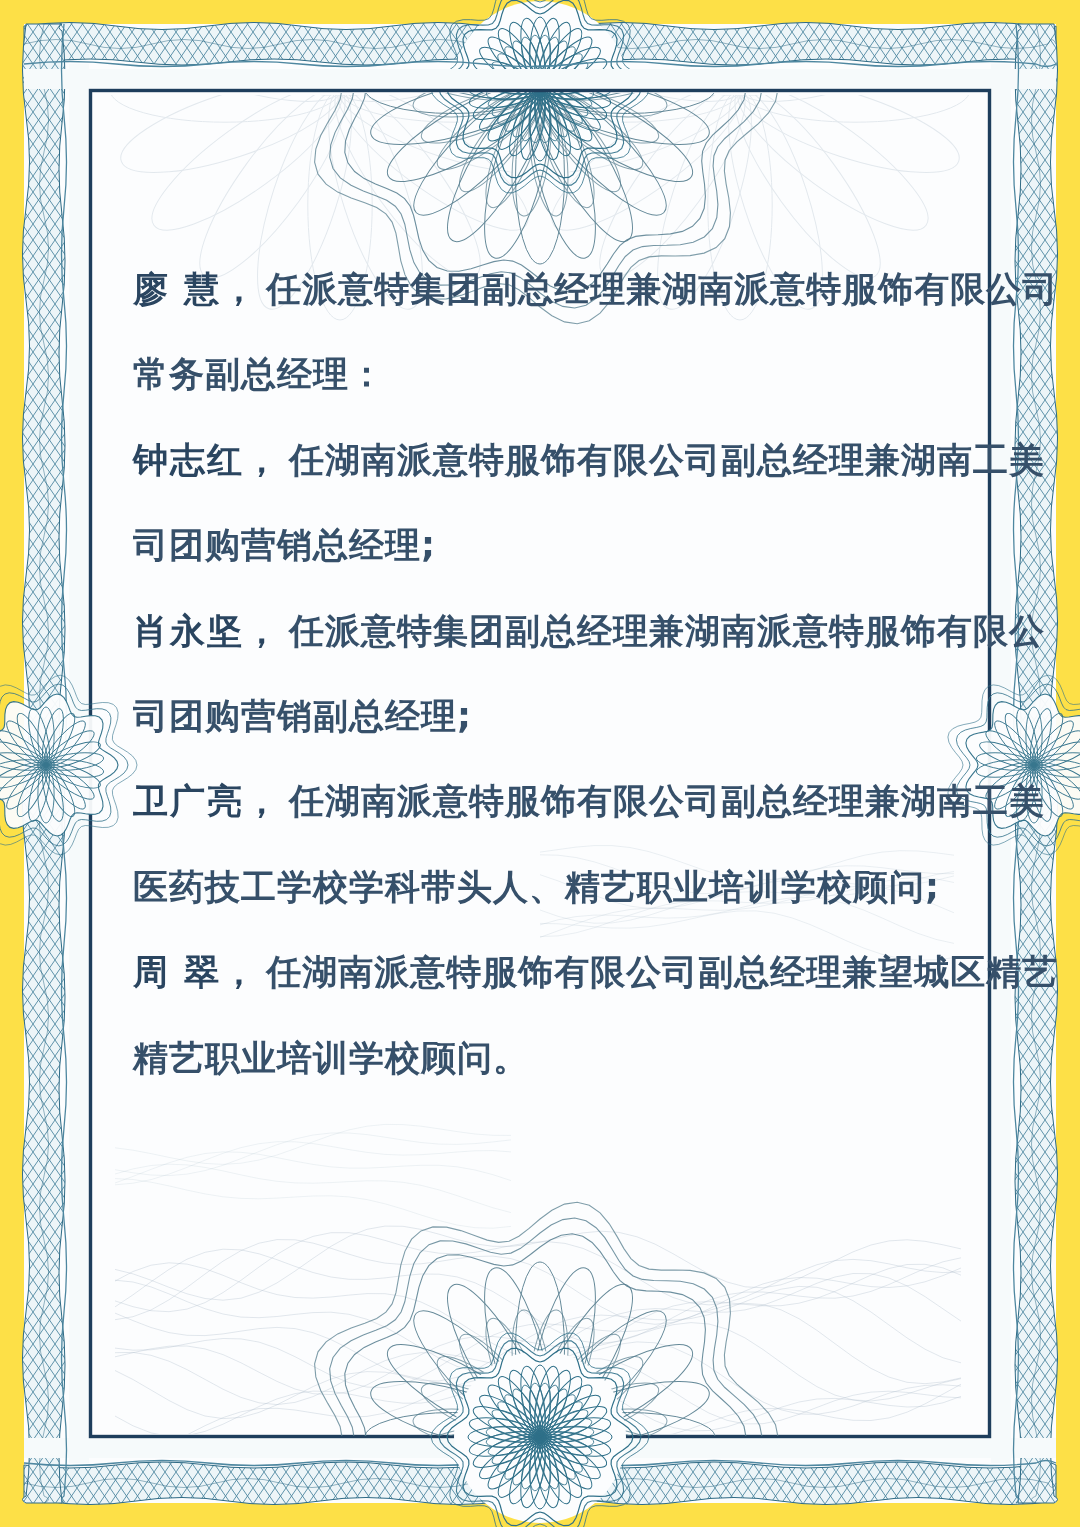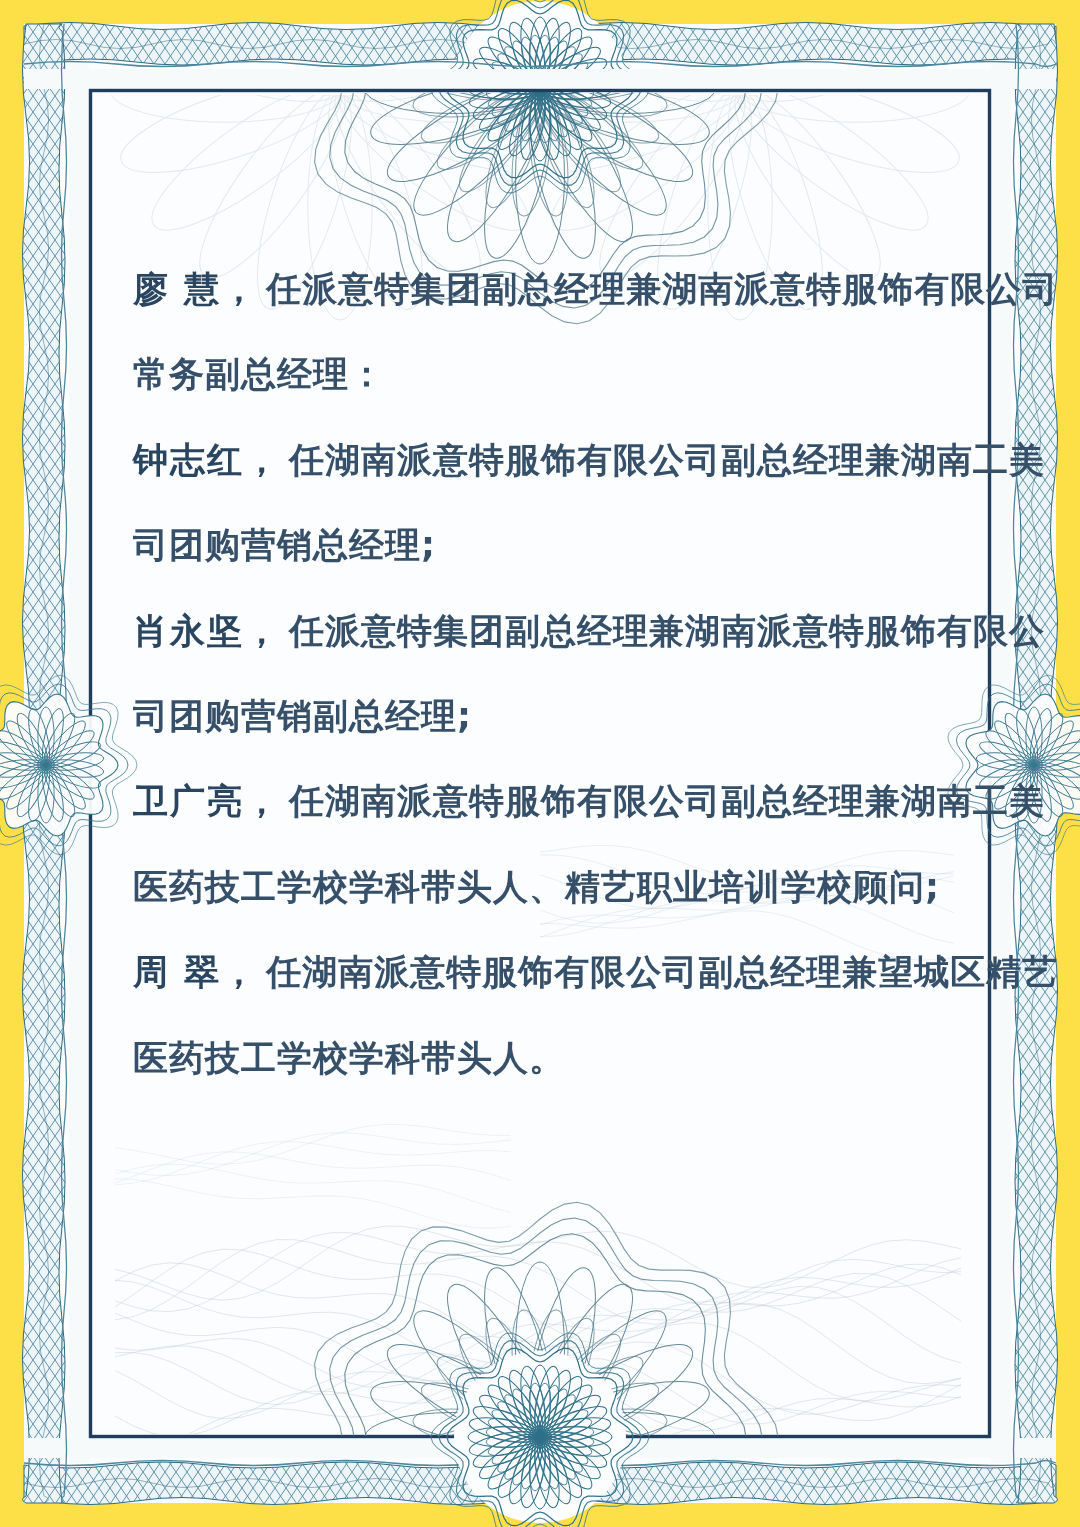--- a/index.html
+++ b/index.html
@@ -477,16 +477,16 @@
     <div class="line"><span class="name">肖永坚，</span><span class="rest">任派意特集团副总经理兼湖南派意特服饰有限公</span></div>
 
     <div class="line"><span class="rest">司团购营销副总经理;</span></div>
 
     <div class="line"><span class="name">卫广亮，</span><span class="rest">任湖南派意特服饰有限公司副总经理兼湖南工美</span></div>
 
     <div class="line"><span class="rest">医药技工学校学科带头人、精艺职业培训学校顾问;</span></div>
 
     <div class="line"><span class="name">周 翠，</span><span class="rest">任湖南派意特服饰有限公司副总经理兼望城区精艺</span></div>
 
-    <div class="line"><span class="rest">医药技工学校学科带头人。</span></div>
+    <div class="line"><span class="rest">精艺职业培训学校顾问。</span></div>
   </div>
 
 </div>
 
 </body></html>

